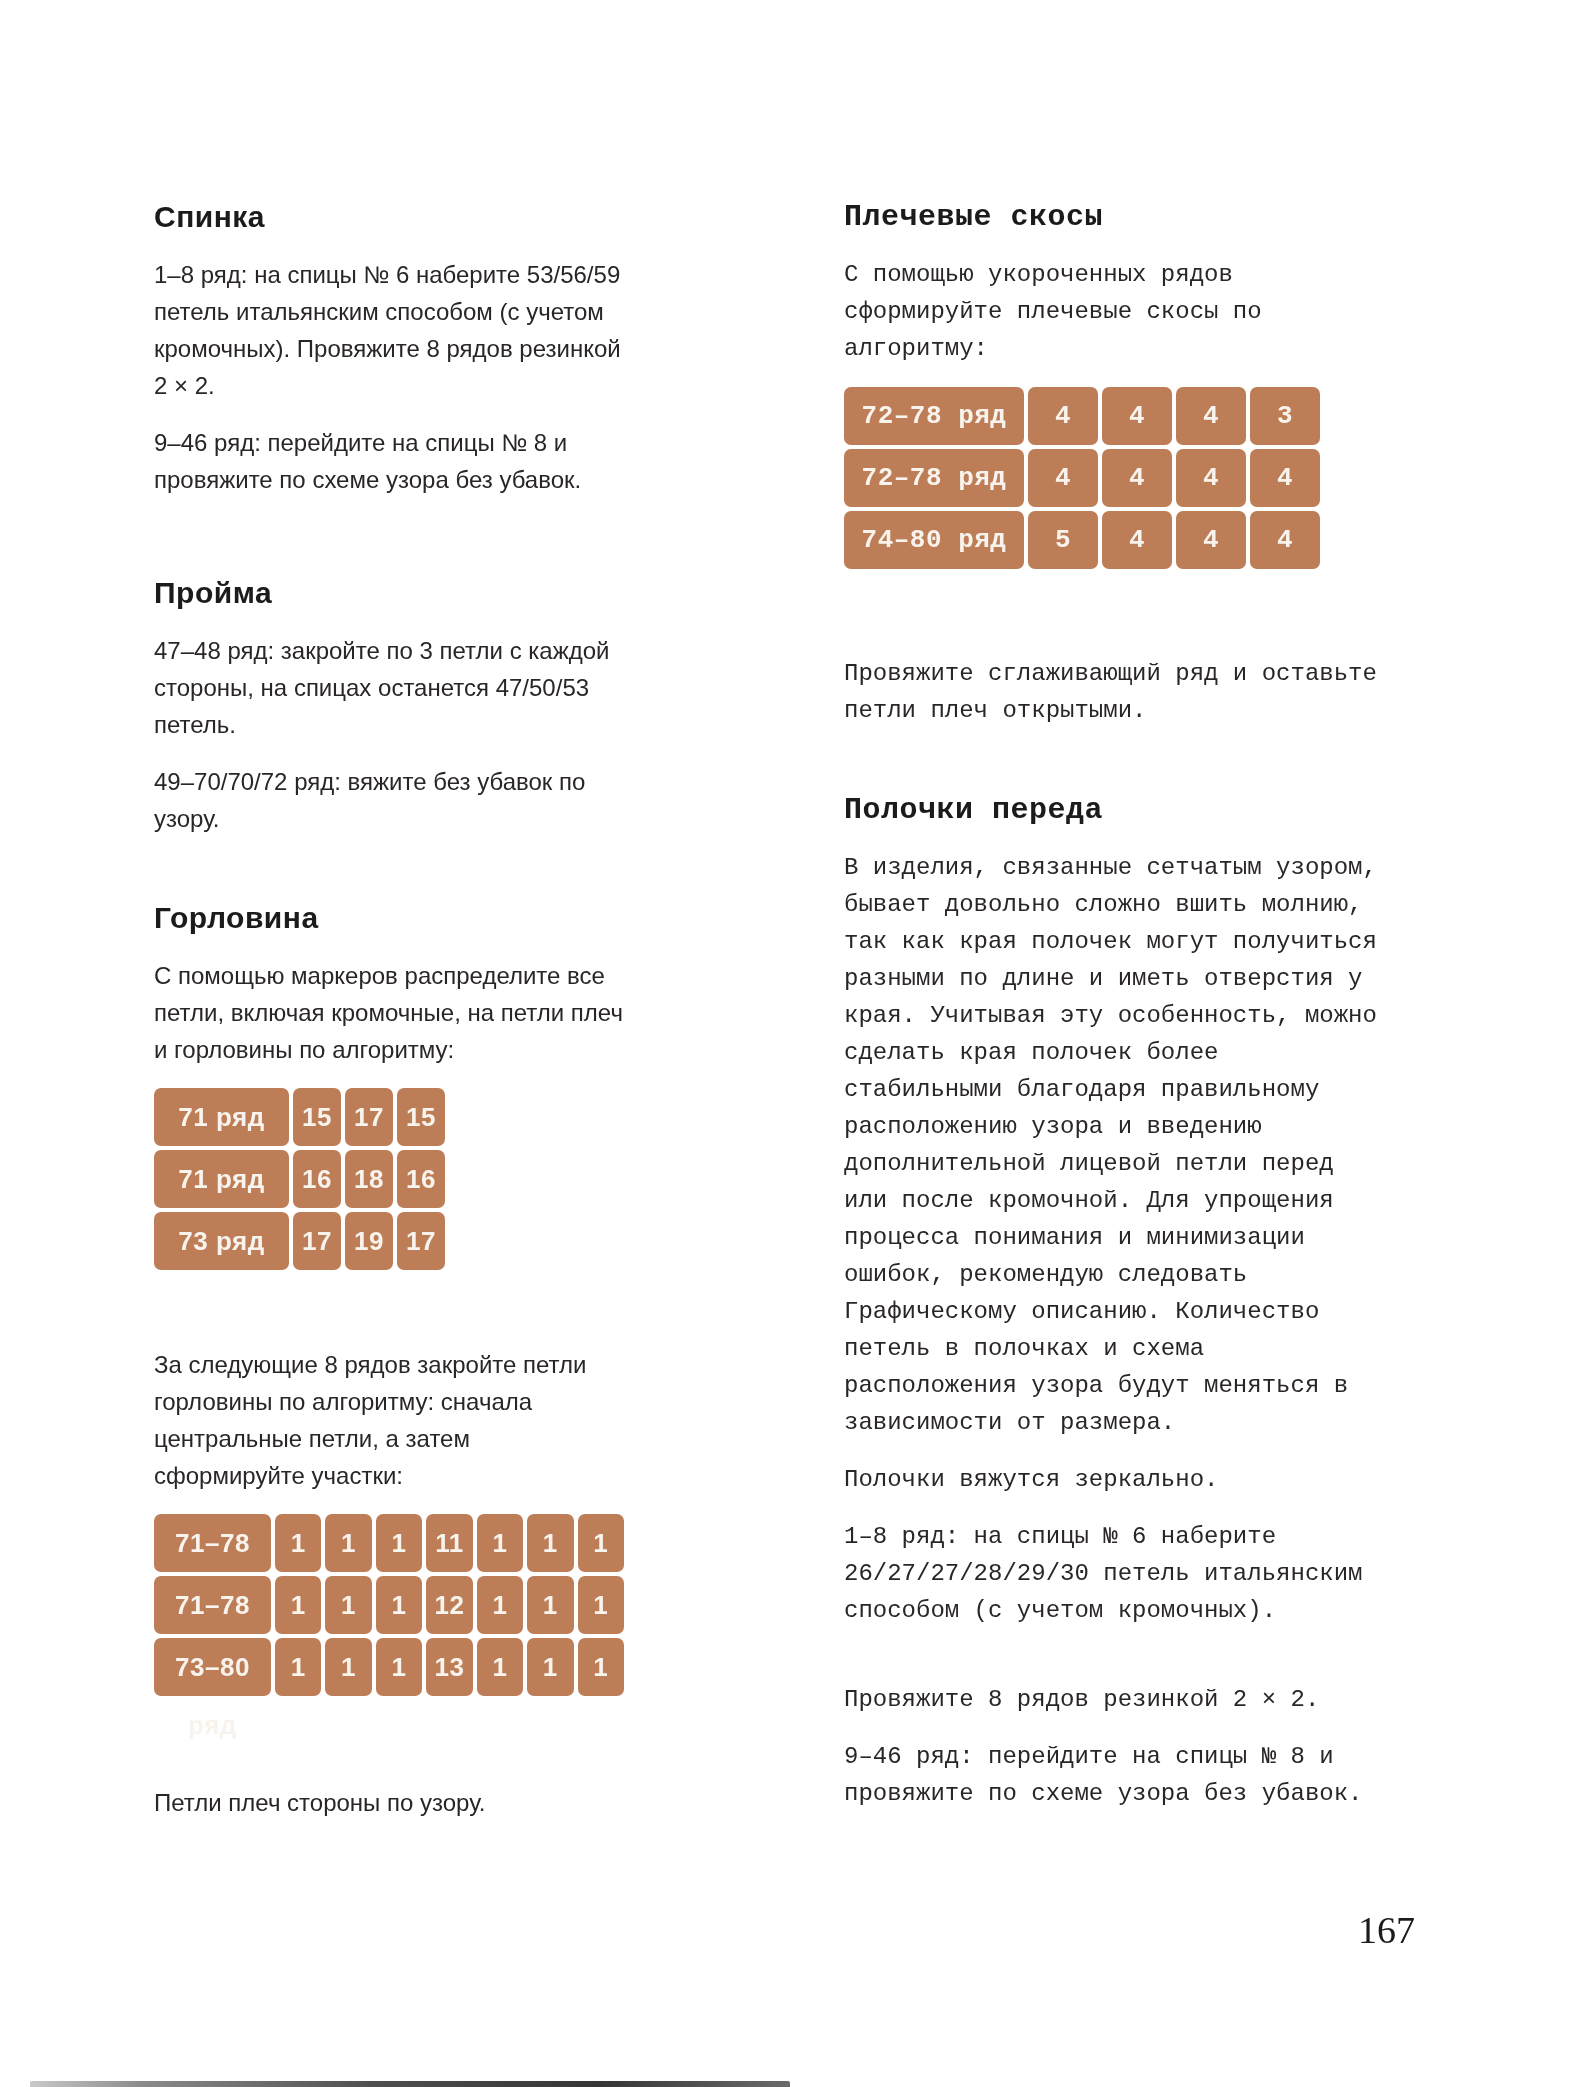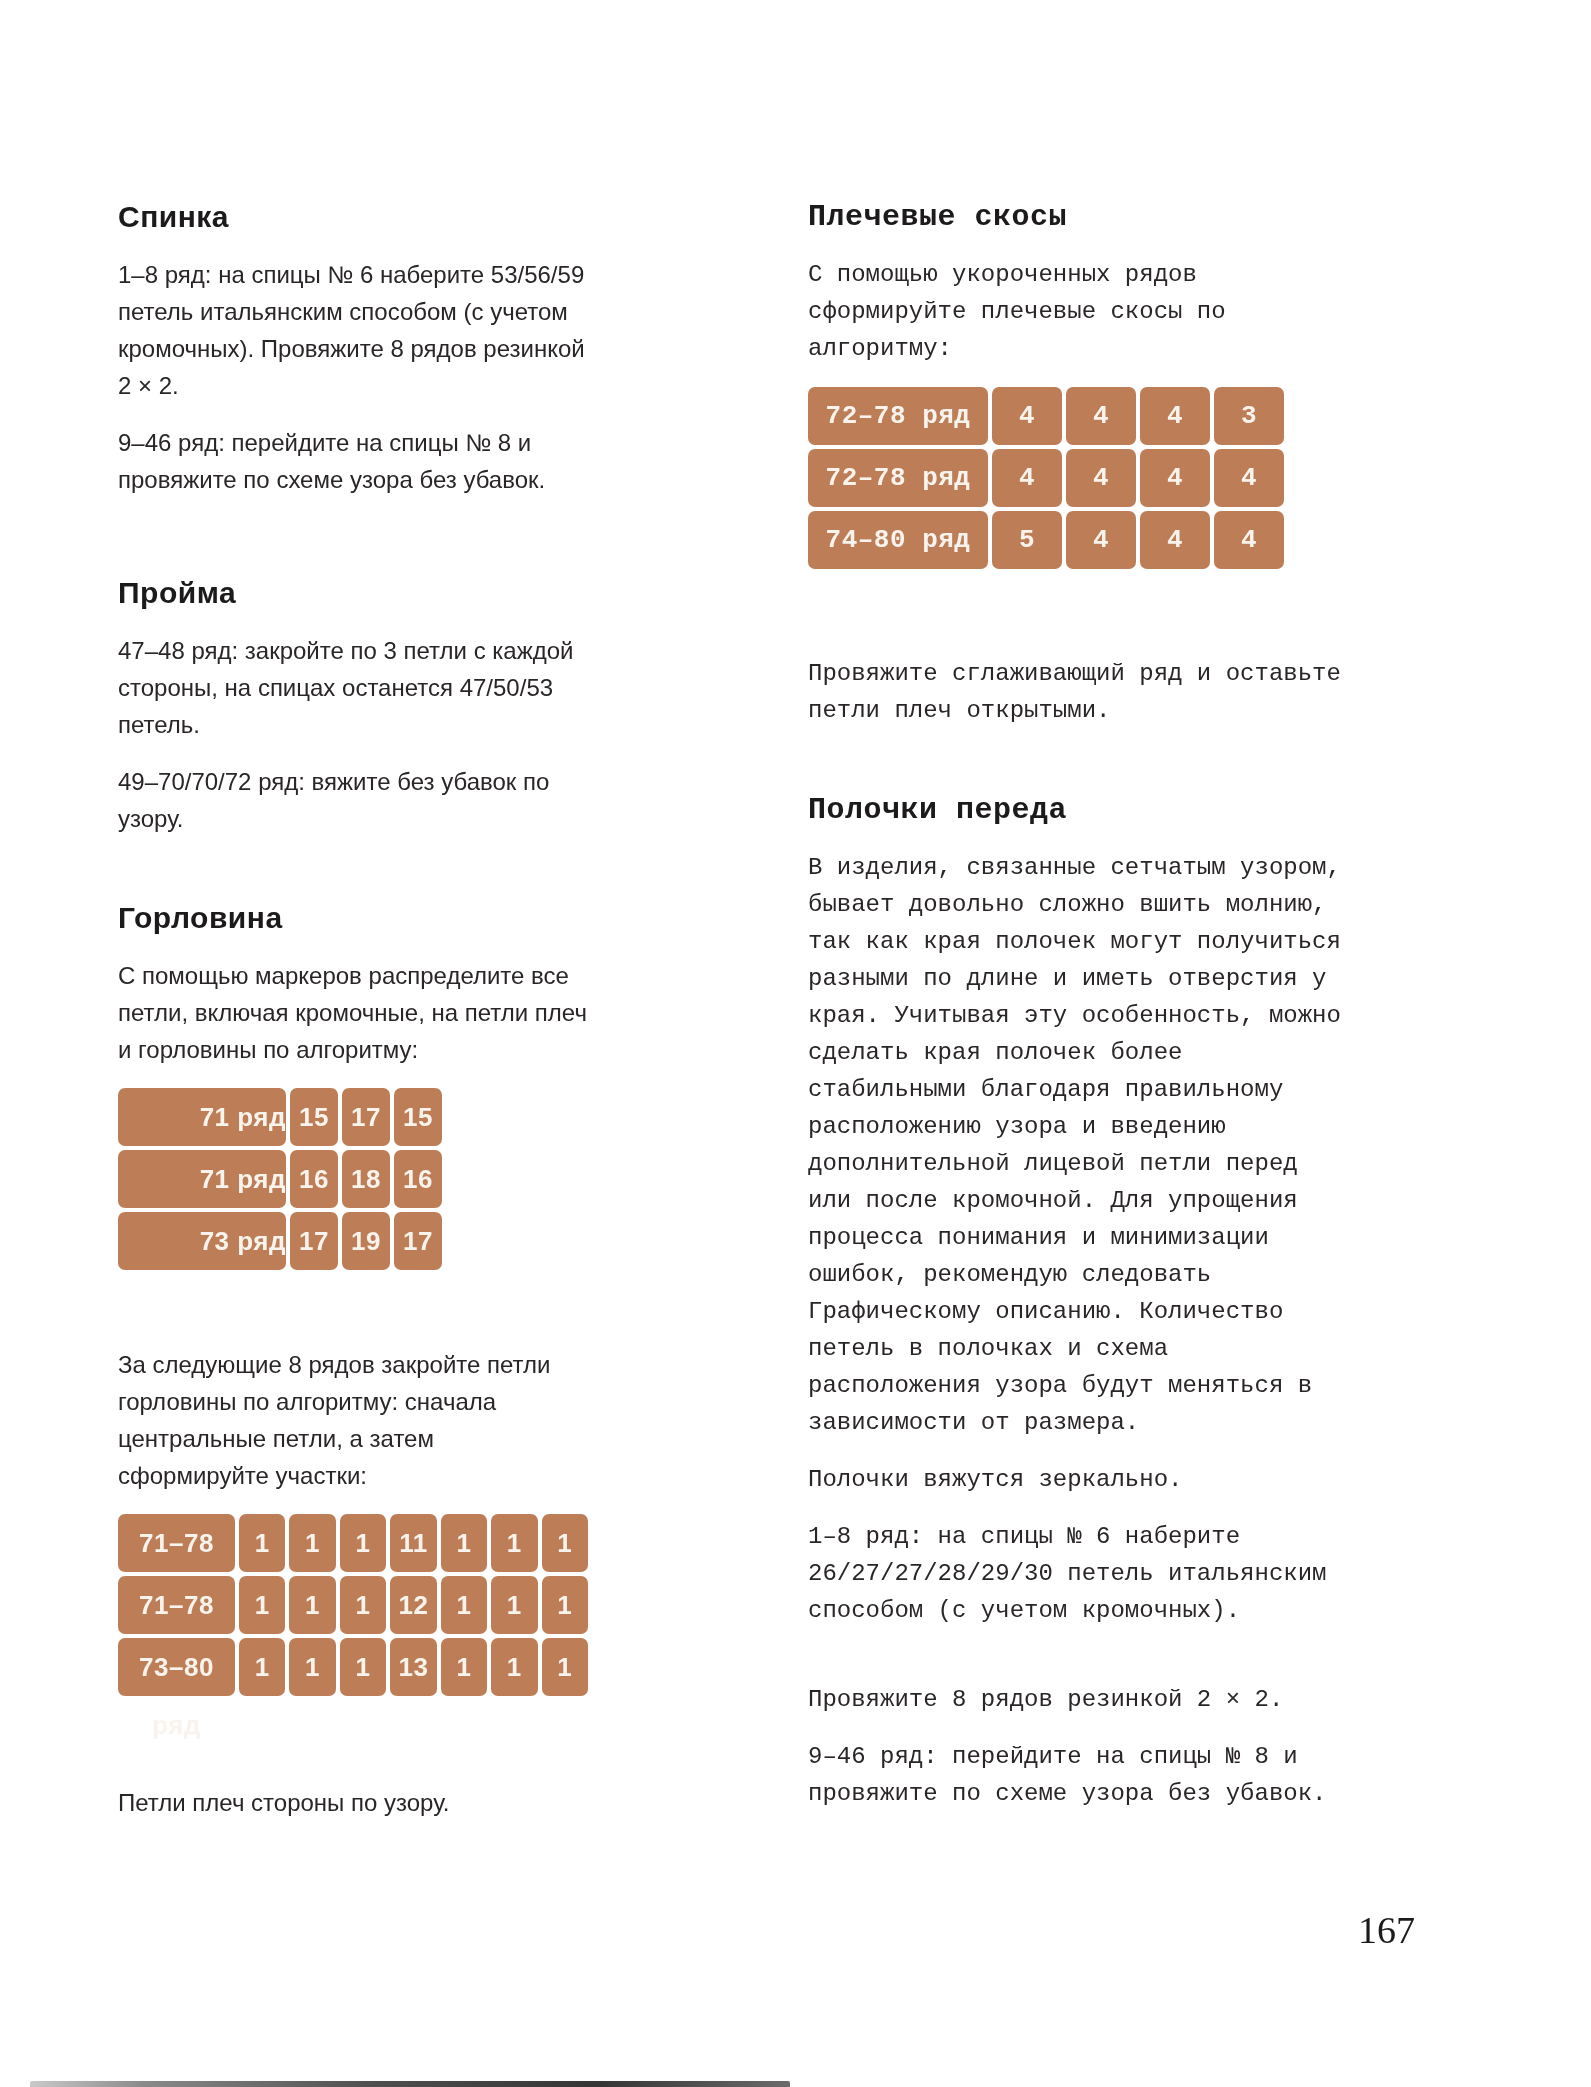--- a/index.html
+++ b/index.html
@@ -5,21 +5,21 @@
   html,body{margin:0;padding:0;background:#ffffff;}
   .page{
     position:relative;
     width:1591px;
     height:2087px;
     background:#ffffff;
     font-family:"Liberation Sans", sans-serif;
     color:#2a2627;
     overflow:hidden;
   }
-  .col{position:absolute;top:200px;}
+  .col{position:absolute;top:200px;margin-left:36px;}
   .col-left{left:118px;width:470px;}
   .col-right{left:808px;width:545px;font-family:Liberation Mono, monospace;}
   .section-title{
     font-size:30px;
     font-weight:700;
     color:#1c1a1b;
     margin:0 0 22px 0;
     letter-spacing:0.5px;
   }
   .mt-xl{margin-top:78px;}
@@ -35,21 +35,21 @@
     background:#bd7e57;
     color:#f8f4ed;
     font-weight:700;
     font-size:26px;
     height:58px;
     line-height:58px;
     text-align:center;
     letter-spacing:0.5px;
     border-radius:7px;
   }
-  .t1 .t-label{width:168px;text-align:right;}
+  .t1 .t-label{width:135px;}
   .t1 .t-cell{width:48px;}
   .t2 .t-label{width:146px;}
   .t2 .t-cell{width:58px;}
   .t3 .t-label{width:180px;}
   .t3 .t-cell{width:70px;}
   .after-table-1{margin-top:76px;}
   .after-table-2{margin-top:88px;}
   .after-table-3{margin-top:86px;}
   .gap-before{margin-top:52px;}
   .page-number{

